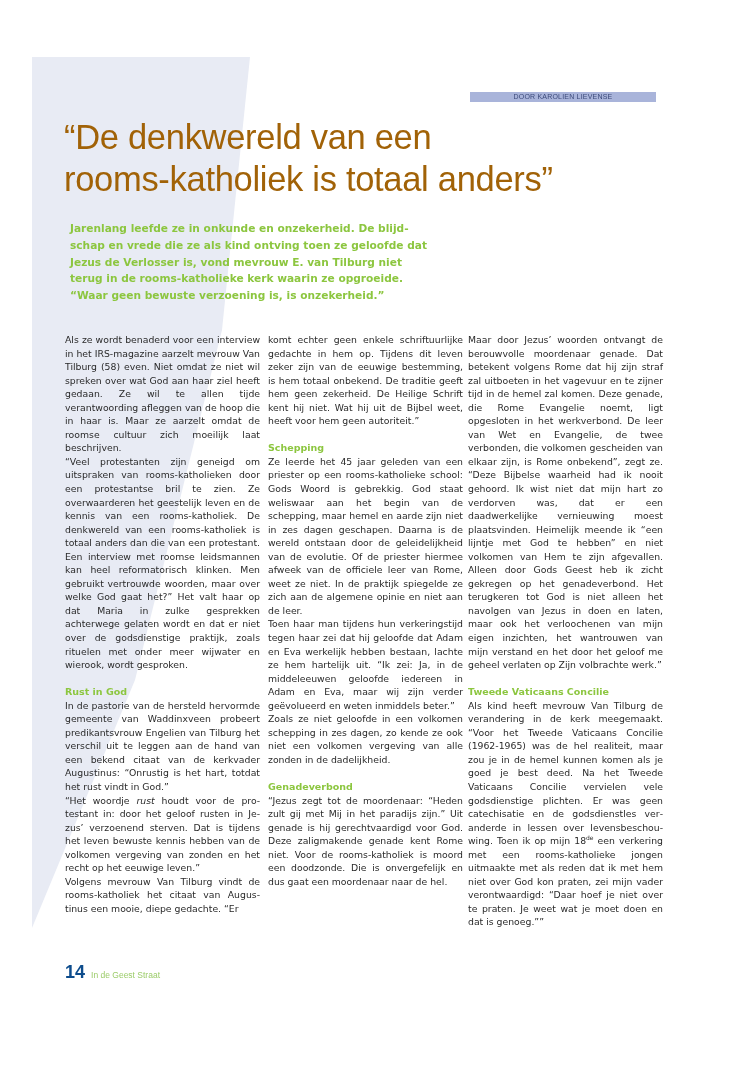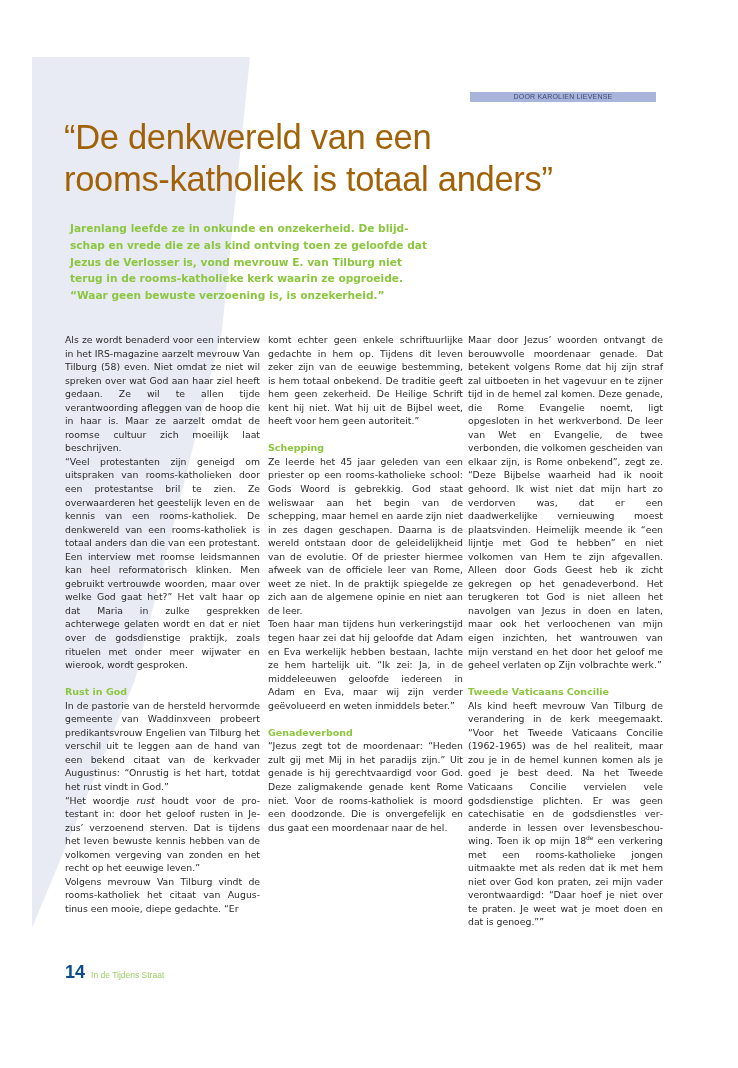--- a/index.html
+++ b/index.html
@@ -63,26 +63,27 @@
   <p>In de pastorie van de hersteld her­vormde gemeente van Waddinxveen probeert predikantsvrouw Engelien van Tilburg het verschil uit te leggen aan de hand van een bekend citaat van de kerkvader Augustinus: “Onrus­tig is het hart, totdat het rust vindt in God.”</p>
   <p><span>“Het woordje </span><em>rust</em><span> houdt voor de pro­testant in: door het geloof rusten in Je­zus’ verzoenend sterven. Dat is tijdens het leven bewuste kennis hebben van de volkomen vergeving van zonden en het recht op het eeuwige leven.”</span></p>
   <p>Volgens mevrouw Van Tilburg vindt de rooms-katholiek het citaat van Augus­tinus een mooie, diepe gedachte. “Er</p>
 </div>
 
 <div class="col col-2">
   <p>komt echter geen enkele schriftuur­lijke gedachte in hem op. Tijdens dit leven zeker zijn van de eeuwige be­stemming, is hem totaal onbekend. De traditie geeft hem geen zekerheid. De Heilige Schrift kent hij niet. Wat hij uit de Bijbel weet, heeft voor hem geen autoriteit.”</p>
   <h3>Schepping</h3>
   <p>Ze leerde het 45 jaar geleden van een priester op een rooms-katholieke school: Gods Woord is gebrekkig. God staat weliswaar aan het begin van de schepping, maar hemel en aarde zijn niet in zes dagen geschapen. Daarna is de wereld ontstaan door de geleidelijkheid van de evolutie. Of de priester hiermee afweek van de offici­ele leer van Rome, weet ze niet. In de praktijk spiegelde ze zich aan de alge­mene opinie en niet aan de leer.</p>
   <p>Toen haar man tijdens hun verkerings­tijd tegen haar zei dat hij geloofde dat Adam en Eva werkelijk hebben be­staan, lachte ze hem hartelijk uit. “Ik zei: Ja, in de middeleeuwen geloofde iedereen in Adam en Eva, maar wij zijn verder geëvolueerd en weten in­middels beter.”</p>
+  <p>Zoals ze niet geloofde in een volko­men schepping in zes dagen, zo ken­de ze ook niet een volkomen verge­ving van alle zonden in de dadelijkheid.</p>
   <h3>Genadeverbond</h3>
   <p>“Jezus zegt tot de moordenaar: “He­den zult gij met Mij in het paradijs zijn.” Uit genade is hij gerechtvaar­digd voor God. Deze zaligmakende genade kent Rome niet. Voor de rooms-katholiek is moord een dood­zonde. Die is onvergefelijk en dus gaat een moordenaar naar de hel.</p>
 </div>
 
 <div class="col col-3">
   <p>Maar door Jezus’ woorden ontvangt de berouwvolle moordenaar genade. Dat betekent volgens Rome dat hij zijn straf zal uitboeten in het vagevuur en te zijner tijd in de hemel zal ko­men. Deze genade, die Rome Evange­lie noemt, ligt opgesloten in het werk­verbond. De leer van Wet en Evangelie, de twee verbonden, die volkomen ge­scheiden van elkaar zijn, is Rome on­bekend”, zegt ze. “Deze Bijbelse waarheid had ik nooit gehoord. Ik wist niet dat mijn hart zo verdorven was, dat er een daadwerkelijke vernieu­wing moest plaatsvinden. Heimelijk meende ik “een lijntje met God te hebben” en niet volkomen van Hem te zijn afgevallen. Alleen door Gods Geest heb ik zicht gekregen op het ge­nadeverbond. Het terugkeren tot God is niet alleen het navolgen van Jezus in doen en laten, maar ook het verloo­chenen van mijn eigen inzichten, het wantrouwen van mijn verstand en het door het geloof me geheel verlaten op Zijn volbrachte werk.”</p>
   <h3>Tweede Vaticaans Concilie</h3>
   <p><span>Als kind heeft mevrouw Van Tilburg de verandering in de kerk meegemaakt. “Voor het Tweede Vaticaans Concilie (1962-1965) was de hel realiteit, maar zou je in de hemel kunnen komen als je goed je best deed. Na het Tweede Vaticaans Concilie vervielen vele godsdienstige plichten. Er was geen catechisatie en de godsdienstles ver­anderde in lessen over levensbeschou­wing. Toen ik op mijn 18</span><sup>de</sup><span> een verke­ring met een rooms-katholieke jongen uitmaakte met als reden dat ik met hem niet over God kon praten, zei mijn vader verontwaardigd: “Daar hoef je niet over te praten. Je weet wat je moet doen en dat is genoeg.””</span></p>
 </div>
 
 <div class="footer">
   <span class="page-num">14</span>
-  <span class="mag-name">In de Tijdens Straat</span>
+  <span class="mag-name">In de Geest Straat</span>
 </div>
 
 </body></html>

